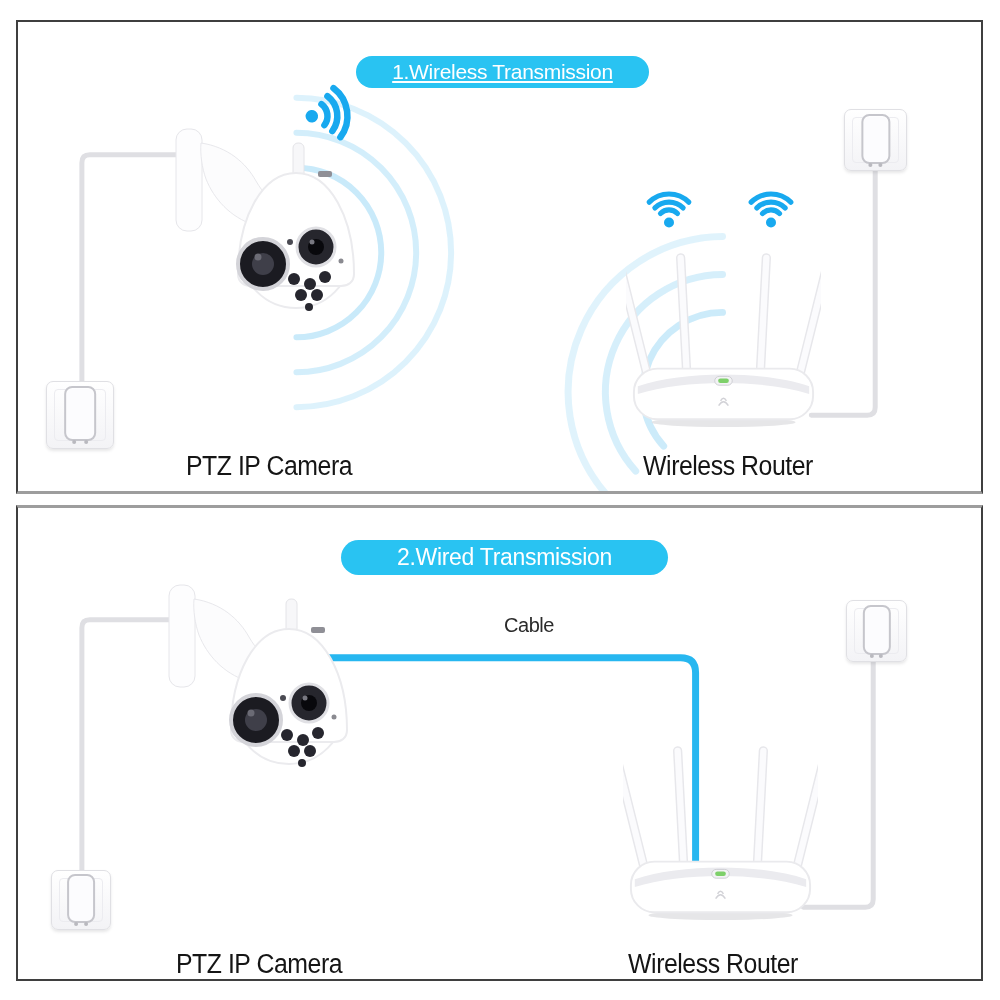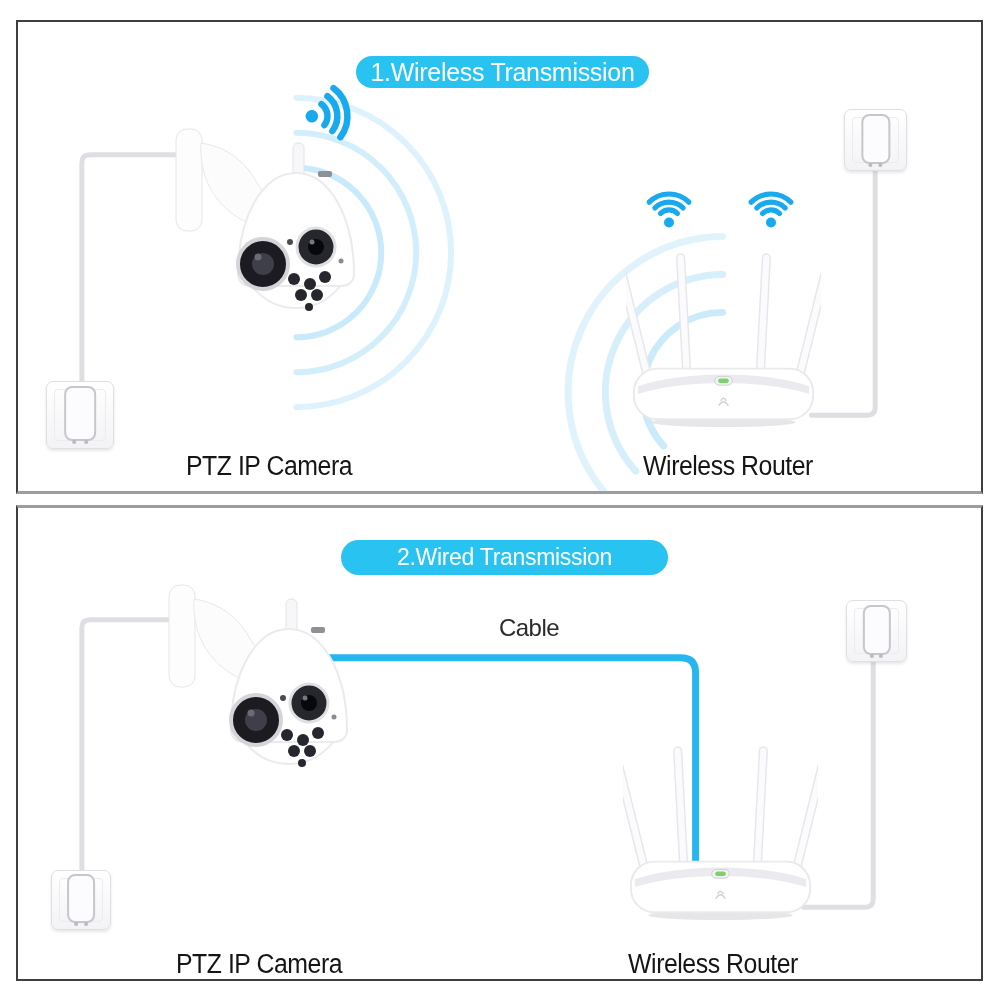--- a/index.html
+++ b/index.html
@@ -7,21 +7,21 @@
          font-family:"Liberation Sans",sans-serif;}
   .panel{position:absolute;box-sizing:border-box;background:#ffffff;border:2px solid #3f3f3f;}
   #panel-wireless{left:16px;top:20px;width:967px;height:474px;border-bottom:3px solid #9d9d9d;}
   #panel-wired{left:16px;top:505px;width:967px;height:476px;border-top:3px solid #9d9d9d;}
   .layer{position:absolute;left:0;top:0;width:100%;height:100%;pointer-events:none;}
   .pill{position:absolute;display:flex;align-items:center;justify-content:center;
         background:#29c3f2;color:#ffffff;border-radius:999px;font-weight:500;
         letter-spacing:-0.3px;white-space:nowrap;}
   .device-label{position:absolute;text-align:center;color:#151515;font-size:27px;
         font-weight:500;letter-spacing:-0.5px;transform:scaleX(.92);white-space:nowrap;}
-  .cable-label{position:absolute;text-align:center;color:#2b2b2b;font-size:24px;
+  .cable-label{position:absolute;text-align:center;color:#2b2b2b;font-size:20px;
         font-weight:500;letter-spacing:-0.5px;}
   .outlet{position:absolute;box-sizing:border-box;background:linear-gradient(180deg,#ffffff,#f3f3f6);
         border:1px solid #e0e0e4;border-radius:7px;box-shadow:0 2px 3px rgba(120,120,130,.18);}
   .outlet-frame{position:absolute;left:7px;top:7px;right:7px;bottom:7px;border:1px solid #ececf0;border-radius:4px;}
   .plug{position:absolute;left:50%;top:6%;transform:translateX(-50%);width:48%;height:84%;
         box-sizing:border-box;background:#fcfcfe;border:2px solid #c6c6cc;border-radius:8px;
         box-shadow:inset 0 1px 2px rgba(255,255,255,.9);}
   .plug::before,.plug::after{content:"";position:absolute;bottom:-5px;width:4px;height:4px;border-radius:2px;background:#b9b9bf;}
   .plug::before{left:22%;} .plug::after{right:22%;}
   .abs{position:absolute;}
@@ -119,21 +119,21 @@
     </svg>
     <svg class="abs" style="left:729px;top:163px;" width="48" height="44" viewBox="0 0 48 44">
       <g stroke="#18a9ef" stroke-width="5.2" stroke-linecap="round" fill="none">
         <path d="M 15.5,28.5 A 12,12 0 0 1 32.5,28.5"></path>
         <path d="M 9.9,22.9 A 20,20 0 0 1 38.1,22.9"></path>
         <path d="M 4.2,17.2 A 28,28 0 0 1 43.8,17.2"></path>
       </g>
       <circle cx="24" cy="37.5" r="5" fill="#18a9ef"></circle>
     </svg>
 
-    <div class="pill" style="left:338px;top:34px;width:293px;height:32px;font-size:25px;">1.Wireless Transmission</div>
+    <div class="pill" style="left:338px;top:34px;width:293px;height:32px;font-size:21px;text-decoration:underline;">1.Wireless Transmission</div>
     <div class="device-label" style="left:131px;top:429px;width:240px;">PTZ IP Camera</div>
     <div class="device-label" style="left:590px;top:429px;width:240px;">Wireless Router</div>
   </div>
 
   <div class="panel" id="panel-wired">
 
     <svg class="layer" viewBox="0 0 963 472">
       <g stroke="#dfdfe3" stroke-width="5" fill="none" stroke-linecap="round">
         <path d="M 150,112 L 71,112 Q 63,112 63,120 L 63,380"></path>
         <path d="M 856,152 L 856,392 Q 856,400 848,400 L 786,400"></path>

